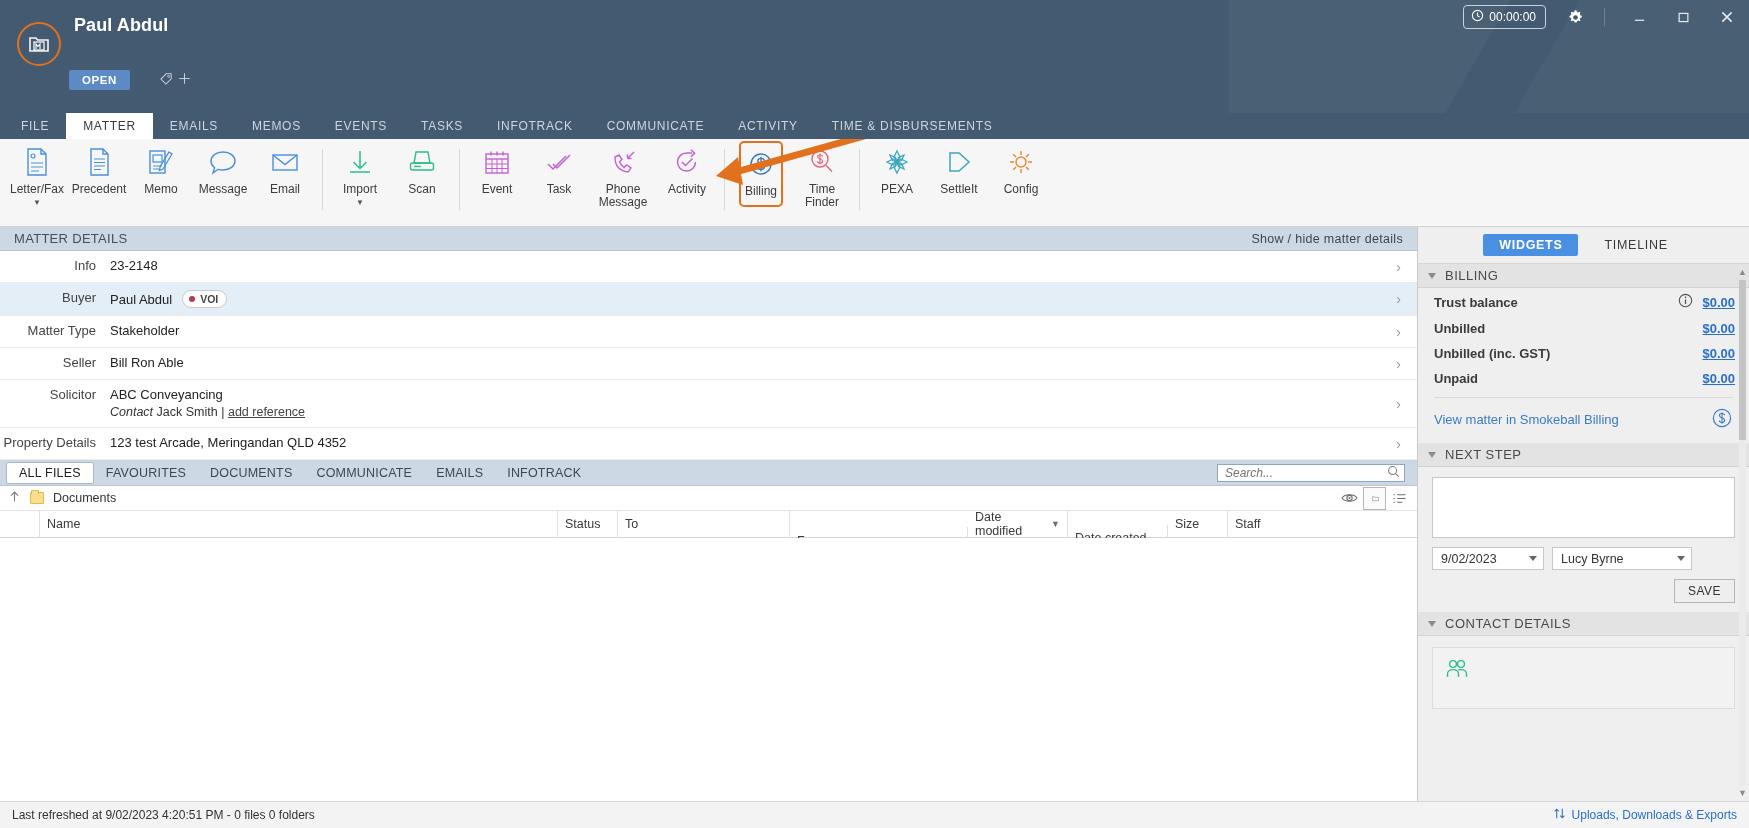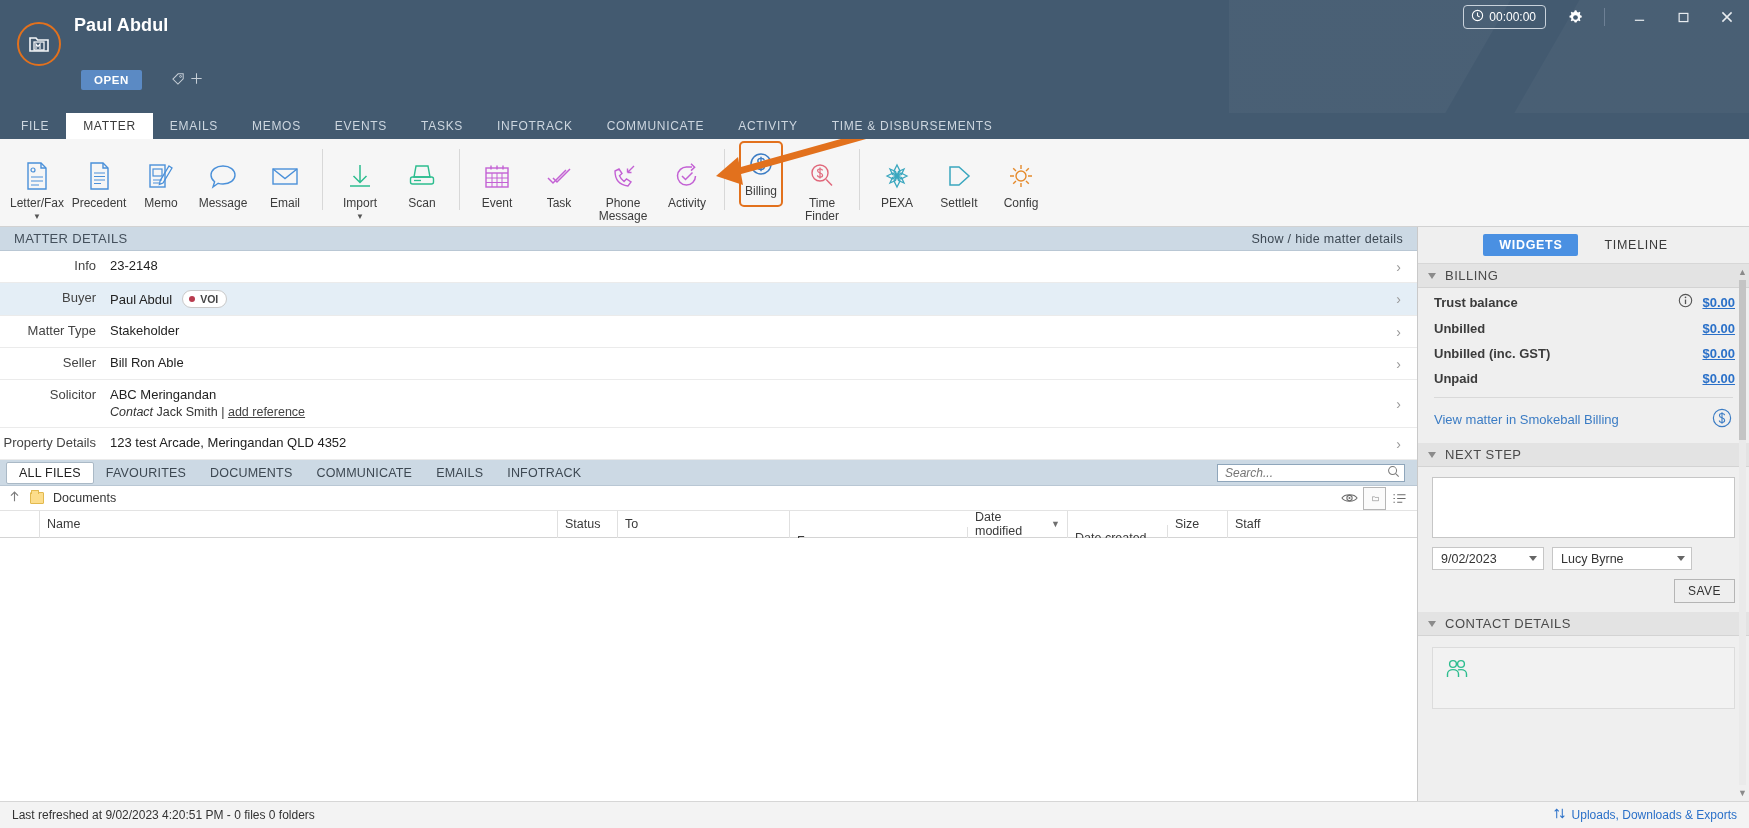--- a/index.html
+++ b/index.html
@@ -35,21 +35,21 @@
     display:flex; align-items:center; justify-content:center;
   }
   .hdr-text { position:absolute; left:74px; top:14px; }
   .hdr-title {
     color:#ffffff; font-size:18px; font-weight:bold; letter-spacing:.1px;
     line-height:22px;
   }
   .hdr-sub {
     color:#d9e0e8; font-size:13.5px; line-height:20px; margin-top:2px; white-space:nowrap;
   }
-  .hdr-badges { position:absolute; left:74px; top:70px; display:flex; align-items:center; gap:29px;padding-left:7px;}
+  .hdr-badges { position:absolute; left:62px; top:70px; display:flex; align-items:center; gap:29px;padding-left:7px;}
   .badge-open {
     background:#5b8ac4; color:#fff; font-size:11.5px; font-weight:bold;
     letter-spacing:.6px; padding:4px 13px; border-radius:2px;
   }
   .tag-add { display:flex; align-items:center; gap:3px; }
 
   .win-right {
     position:absolute; right:0; top:0; height:34px; display:flex; align-items:center; gap:0px;
   }
   .timer-pill {
@@ -75,21 +75,21 @@
   }
   .tab.active { background:#ffffff; color:#3a3a3a; font-weight:normal; }
 
   
   .ribbon {
     background:#f6f6f6; border-bottom:1px solid #d2d2d2;
     height:88px; display:flex; align-items:flex-start; padding-left:6px; flex:0 0 auto;
     position:relative;
   }
   .rib-item {
-    width:62px; min-width:62px; padding-top:21px;
+    width:62px; min-width:62px; padding-top:7px;
     display:flex; flex-direction:column; align-items:center;
     text-align:center; font-size:12px; color:#3c3c3c; line-height:13px;
     position:relative;
   }
   .rib-item .ico { height:32px; display:flex; align-items:center; justify-content:center; }
   .rib-item .lbl { margin-top:5px; }
   .rib-item .caret { font-size:8px; color:#555; line-height:8px; margin-top:3px; }
   .rib-sep { width:1px; align-self:stretch; background:#d8d8d8; margin:10px 6px 16px 6px; }
   .rib-item.highlight {
     border:2px solid #e2711d; border-radius:5px; padding-top:5px;
@@ -553,21 +553,21 @@
               <span>Bill Ron Able</span>
             </div>
           </div>
         <span class="chev">›</span>
       </div>
 
       <div class="md-row" style="min-height:48px;">
         <div class="md-label">Solicitor</div>
         <div class="md-value">
           <div class="line1">
-              <span>ABC Meringandan</span>
+              <span>ABC Conveyancing</span>
             </div>
           <div class="contact-line">
             <i>Contact</i>
             <span>Jack Smith</span>
             <span>|</span>
             <span class="link-u">add reference</span>
           </div>
         </div>
         <span class="chev">›</span>
       </div>

